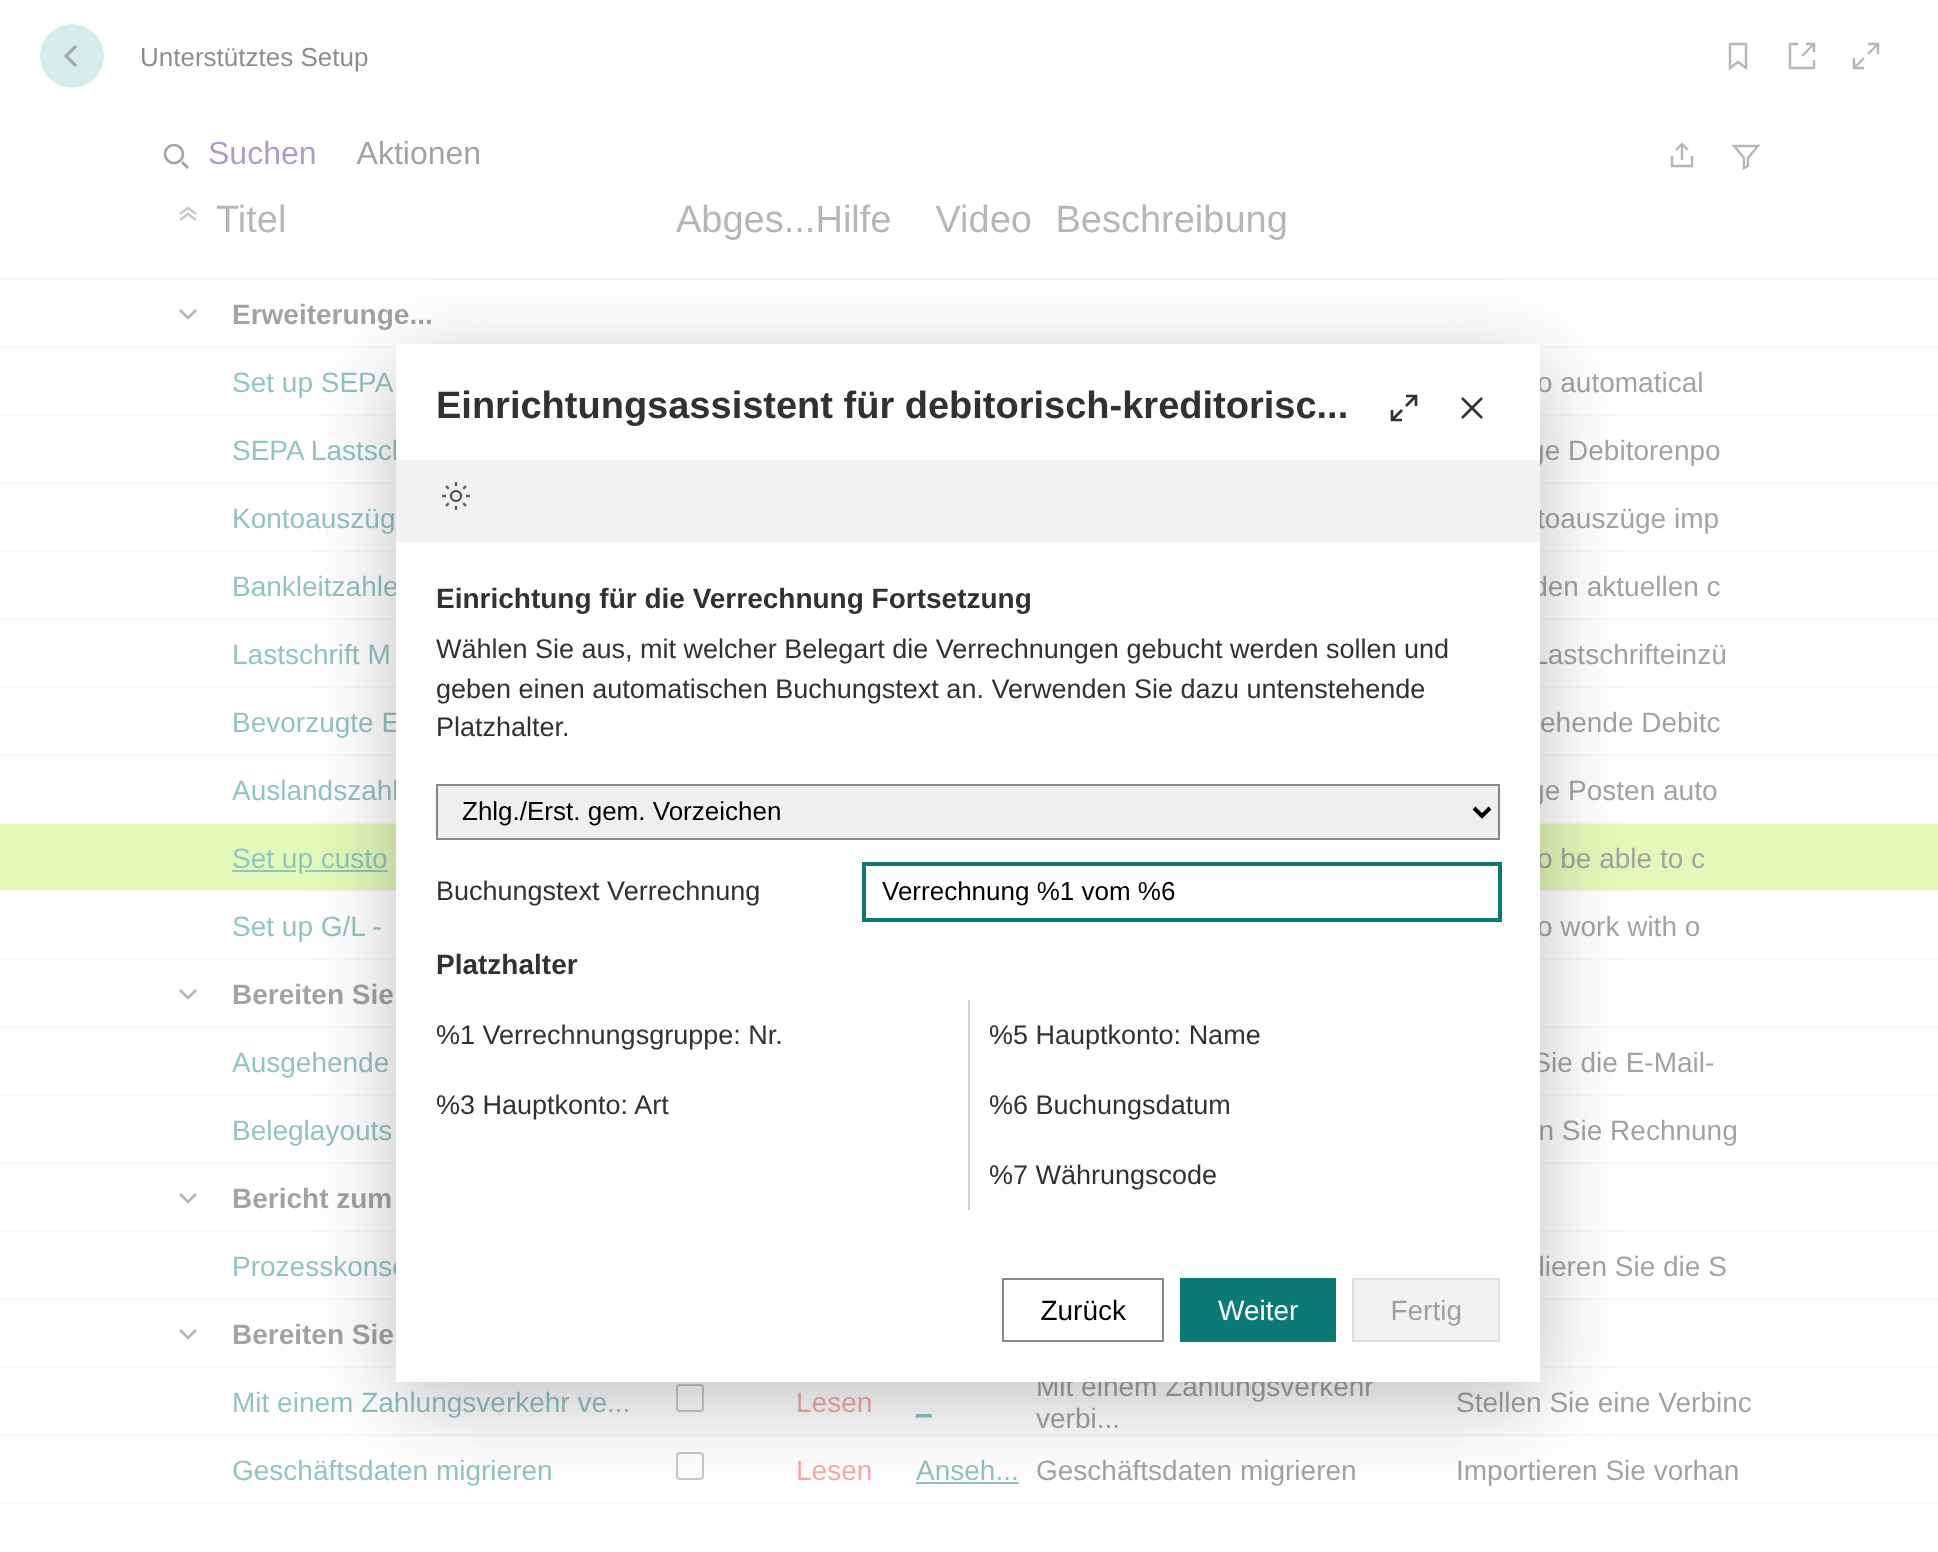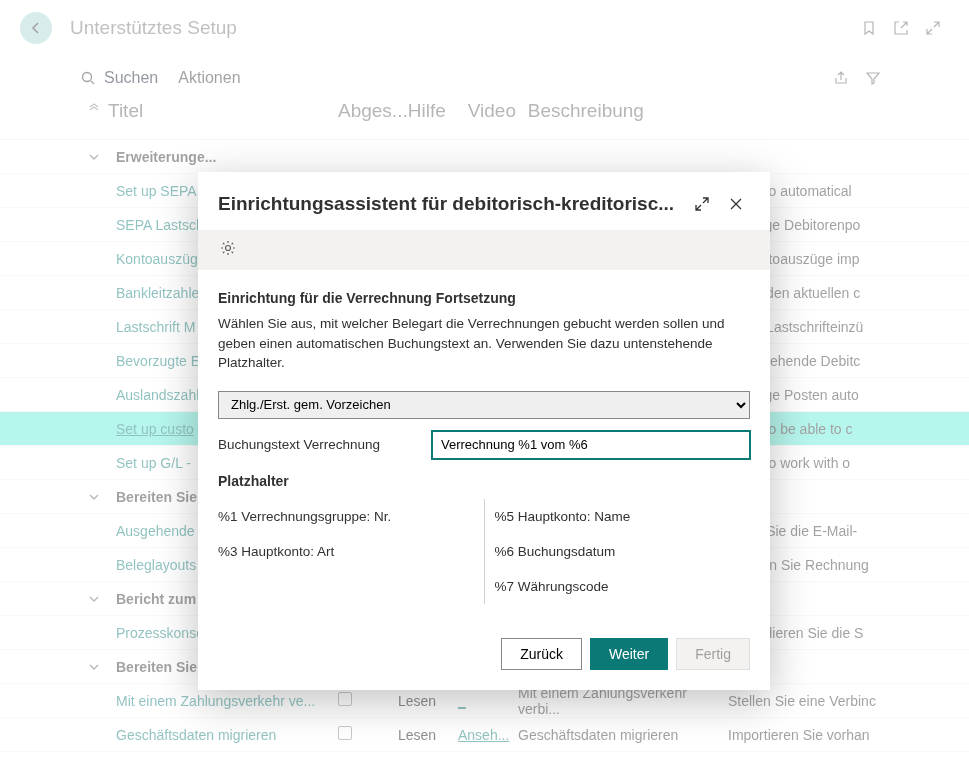--- a/index.html
+++ b/index.html
@@ -1,52 +1,52 @@
 <!DOCTYPE html>
 <html><head>
 <meta charset="utf-8">
 <style>
 * { box-sizing: border-box; margin: 0; padding: 0; font-family: "Segoe UI", Tahoma, sans-serif; }
 body { width: 969px; height: 776px; overflow: hidden; background: #fff; color: #323130; position: relative; }
 
 
 .topbar { display: flex; align-items: center; padding: 12px 20px; height: 56px; }
 .back-btn { width: 32px; height: 32px; border-radius: 50%; background: #a7d6d3; display: flex; align-items: center; justify-content: center; margin-right: 18px; cursor: pointer; }
-.page-title { font-size: 19px; color: #737373; }
+.page-title { font-size: 13px; color: #000000; }
 .topbar-spacer { flex: 1; }
 .topbar-icon { width: 32px; height: 32px; display: flex; align-items: center; justify-content: center; color: #605e5c; cursor: pointer; }
 
 
 .actionbar { display: flex; align-items: center; padding: 8px 80px 8px 80px; height: 44px; }
-.search-btn { display: flex; align-items: center; gap: 8px; color: #0f172a; cursor: pointer; margin-right: 20px; }
+.search-btn { display: flex; align-items: center; gap: 8px; color: #4c1d95; cursor: pointer; margin-right: 20px; }
 .actions-btn { color: #323130; cursor: pointer; }
 .actionbar-spacer { flex: 1; }
 
 
 .table-header { display: flex; align-items: flex-start; padding: 0 80px; height: 40px; border-bottom: 1px solid #edebe9; color: #605e5c; font-size: 19px; }
 .th-exp { width: 28px; display: flex; align-items: center; justify-content: center; }
 .th-title { flex: 0 0 230px; }
 .th-abg { flex: 0 0 60px; }
 .th-hilfe { flex: 0 0 60px; }
 .th-video { flex: 0 0 60px; }
 .th-uname { flex: 0 0 210px; }
 .th-beschr { flex: 1; }
 
 
 .row { display: flex; align-items: center; padding: 0 80px; height: 34px; font-size: 14px; border-bottom: 1px solid #f3f2f1; }
 .row.group { font-weight: 600; color: #323130; }
 .row .exp { width: 28px; display: flex; align-items: center; justify-content: center; color: #605e5c; }
 .row .title { flex: 0 0 230px; padding-left: 8px; }
 .row.item .title { color: #0b7a77; }
 .row .abg { flex: 0 0 60px; }
-.row .hilfe { flex: 0 0 60px; color: #000000; }
+.row .hilfe { flex: 0 0 60px; color: #ef4444; }
 .row .video { flex: 0 0 60px; color: #0b7a77; text-decoration: underline; }
 .row .uname { flex: 0 0 210px; color: #323130; }
 .row .beschr { flex: 1; color: #323130; white-space: nowrap; overflow: hidden; }
-.row.selected { background: #5eead4; }
+.row.selected { background: #bef264; }
 .row.selected .title { color: #0b7a77; text-decoration: underline; }
 .checkbox { width: 14px; height: 14px; border: 1px solid #8a8886; border-radius: 2px; display: inline-block; }
 
 
 .overlay { position: absolute; top: 0; left: 0; right: 0; bottom: 0; background: rgba(255,255,255,0.55); pointer-events: none; }
 
 
 .modal { position: absolute; left: 198px; top: 172px; width: 572px; background: #fff; box-shadow: 0 10px 40px rgba(0,0,0,0.25); pointer-events: auto; }
 .modal-header { display: flex; align-items: center; padding: 18px 20px 12px 20px; }
 .modal-title { font-size: 19px; font-weight: 600; flex: 1; white-space: nowrap; overflow: hidden; text-overflow: ellipsis; }

